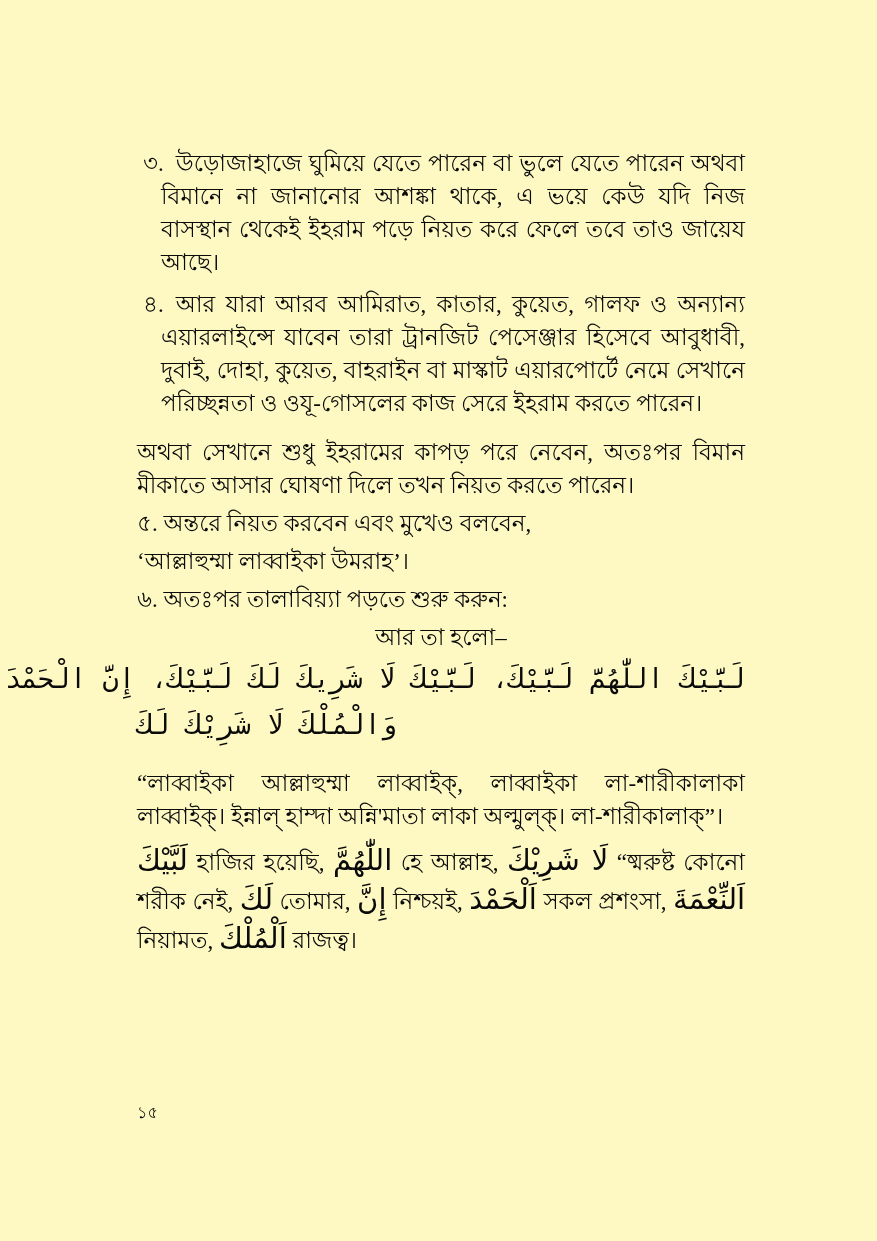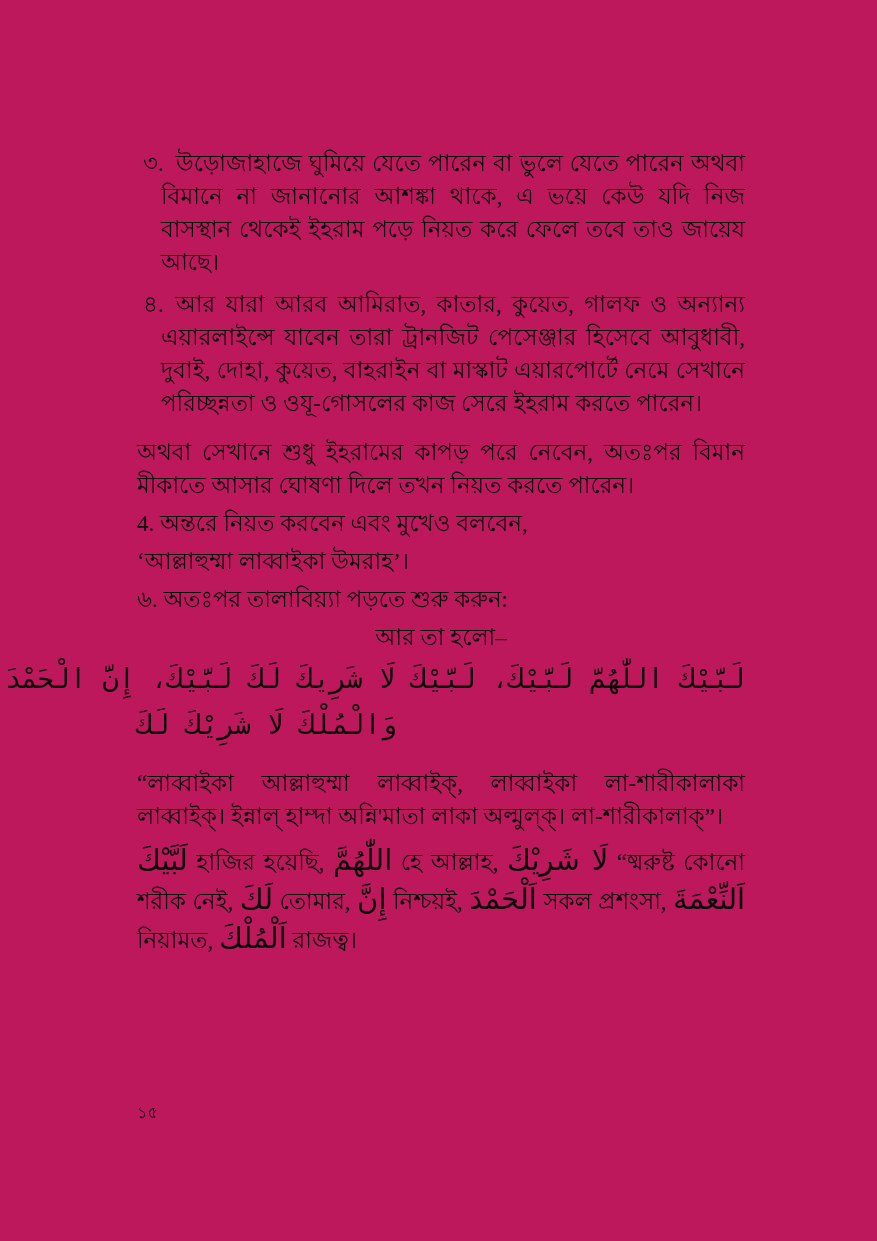--- a/index.html
+++ b/index.html
@@ -1,20 +1,20 @@
 <!DOCTYPE html>
 <html lang="bn"><head>
 <meta charset="utf-8">
 <style>
   html,body { margin:0; padding:0; background:#e8e8e8; }
   .page {
     position:relative;
     width:877px; height:1241px;
     margin:0 auto;
-    background:#be185d;
+    background:#fef9c3;
     color:#0a0a0a;
     font-family:"Liberation Serif","DejaVu Serif",serif;
     overflow:hidden;
   }
   .content {
     position:absolute;
     left:137px; top:147px;
     width:608px;
     font-size:23px;
     line-height:33px;
@@ -78,21 +78,21 @@
     <p class="list-para item-3">
       <span class="num">৩.</span><span>উড়োজাহাজে ঘুমিয়ে যেতে পারেন বা ভুলে যেতে পারেন অথবা বিমানে না জানানোর আশঙ্কা থাকে, এ ভয়ে কেউ যদি নিজ বাসস্থান থেকেই ইহরাম পড়ে নিয়ত করে ফেলে তবে তাও জায়েয আছে।</span>
     </p>
 
     <p class="list-para item-4">
       <span class="num">৪.</span><span>আর যারা আরব আমিরাত, কাতার, কুয়েত, গালফ ও অন্যান্য এয়ারলাইন্সে যাবেন তারা ট্রানজিট পেসেঞ্জার হিসেবে আবুধাবী, দুবাই, দোহা, কুয়েত, বাহরাইন বা মাস্কাট এয়ারপোর্টে নেমে সেখানে পরিচ্ছন্নতা ও ওযূ-গোসলের কাজ সেরে ইহরাম করতে পারেন।</span>
     </p>
 
     <p>অথবা সেখানে শুধু ইহরামের কাপড় পরে নেবেন, অতঃপর বিমান মীকাতে আসার ঘোষণা দিলে তখন নিয়ত করতে পারেন।</p>
 
-    <p class="single-line">4. অন্তরে নিয়ত করবেন এবং মুখেও বলবেন,</p>
+    <p class="single-line">৫. অন্তরে নিয়ত করবেন এবং মুখেও বলবেন,</p>
 
     <p class="single-line">‘আল্লাহুম্মা লাব্বাইকা উমরাহ’।</p>
 
     <p class="single-line">৬. অতঃপর তালাবিয়্যা পড়তে শুরু করুন:</p>
 
     <p class="single-line intro-line">আর তা হলো–</p>
 
     <div class="arabic-block">
       <div class="arabic-l1">لَبَّيْكَ اللّٰهُمَّ لَبَّيْكَ، لَبَّيْكَ لَا شَرِيكَ لَكَ لَبَّيْكَ، إِنَّ الْحَمْدَ وَالنِّعْمَةَ لَكَ</div>
       <div class="arabic-l2">وَالْمُلْكَ لَا شَرِيْكَ لَكَ</div>

